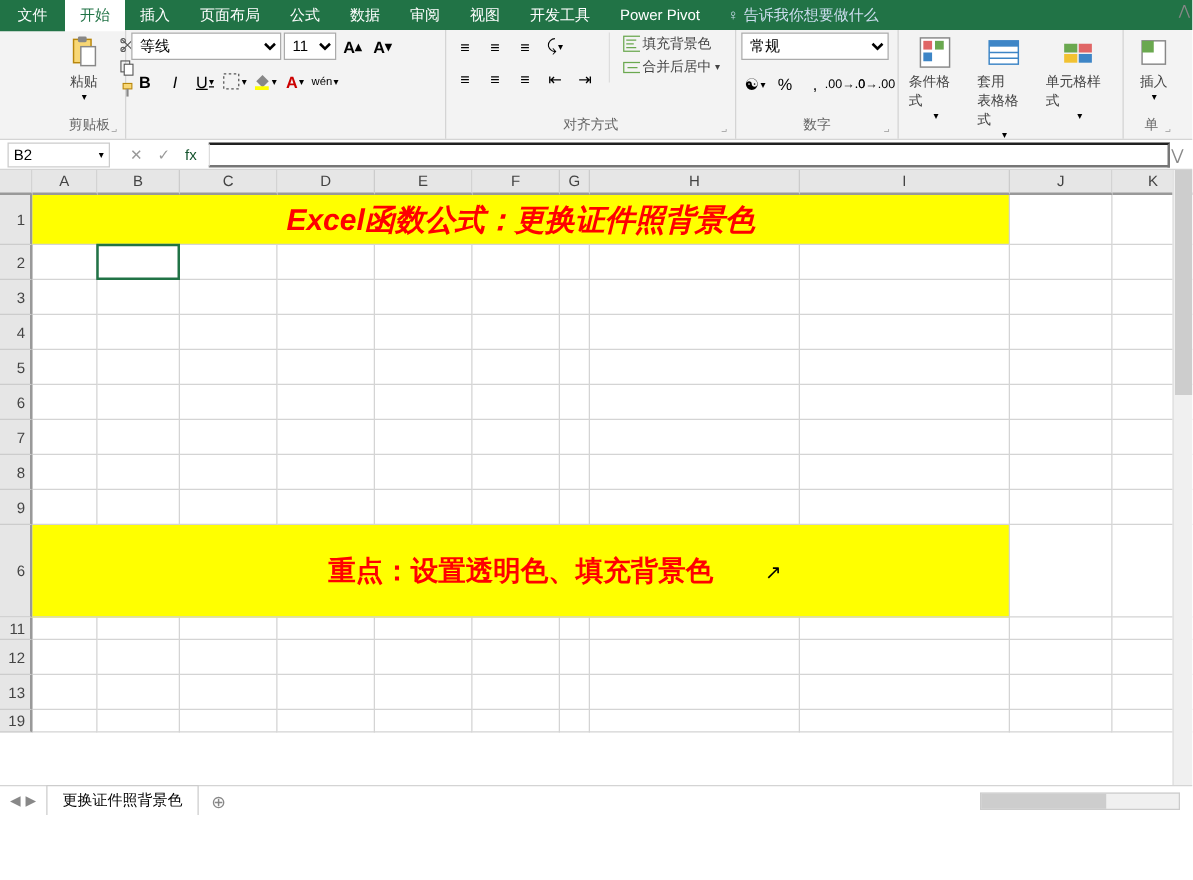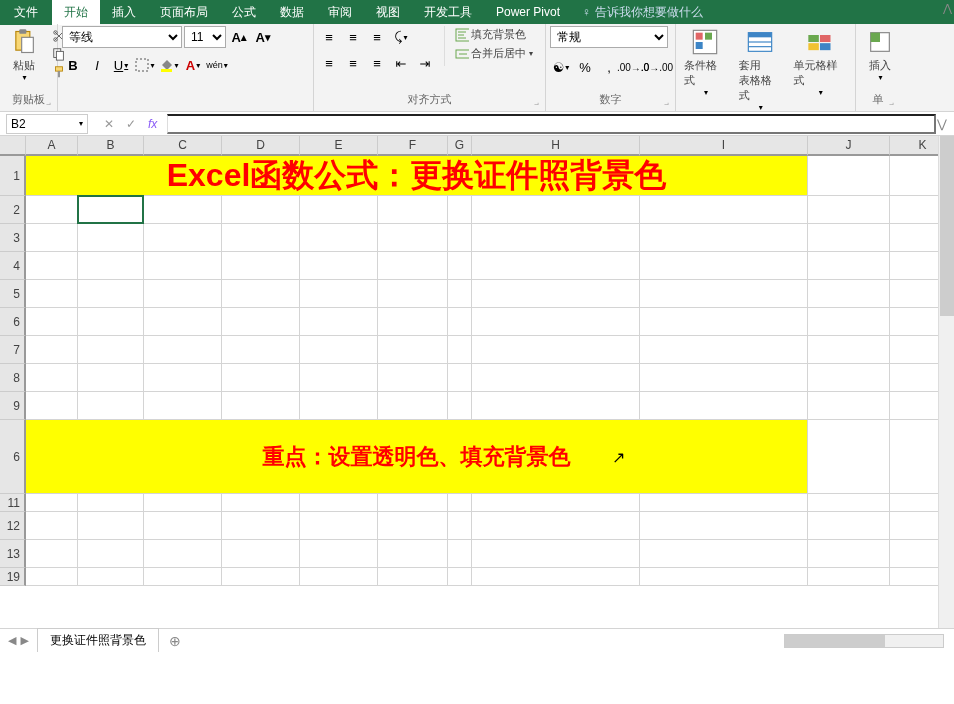--- a/index.html
+++ b/index.html
@@ -22,32 +22,32 @@
 .font-row{display:flex;align-items:center;gap:2px;margin-bottom:2px;}
 .font-select{border:1px solid #ababab;background:#fff;height:22px;font-size:12px;padding:0 2px;}
 .fname{width:120px;}
 .fsize{width:42px;}
 .iconbtn{width:22px;height:22px;border:1px solid transparent;background:none;cursor:pointer;display:inline-flex;align-items:center;justify-content:center;font-size:13px;}
 .dropdown-arrow{font-size:8px;margin-left:1px;}
 .namebox-row{background:#fff;border-bottom:1px solid #d4d4d4;height:24px;display:flex;align-items:center;}
 .namebox{border:1px solid #ccc;width:82px;height:20px;margin:2px 6px;padding:0 4px;font-size:12px;display:flex;align-items:center;justify-content:space-between;}
 .fx-btns{display:flex;gap:4px;padding:0 6px;color:#999;}
 .fx-btn{cursor:pointer;width:18px;text-align:center;}
-.fx-label{font-style:italic;color:#8b5cf6;padding:0 4px;}
+.fx-label{color:#14532d;padding:0 4px;}
 .formula-bar{flex:1;border-left:1px solid #ddd;height:20px;padding:0 4px;}
 .grid-area{position:relative;height:492px;overflow:hidden;background:#fff;}
 .corner{position:absolute;top:0;left:0;width:26px;height:20px;background:#e6e6e6;border-right:1px solid #ccc;border-bottom:2px solid #999;}
 .colheads{position:absolute;top:0;left:26px;height:20px;display:flex;}
 .colhead{border-right:1px solid #ccc;border-bottom:2px solid #999;background:#e6e6e6;display:flex;align-items:center;justify-content:center;font-size:12px;color:#444;}
 .rowheads{position:absolute;top:20px;left:0;width:26px;}
 .rowhead{border-right:2px solid #999;border-bottom:1px solid #ccc;background:#e6e6e6;display:flex;align-items:center;justify-content:flex-end;padding-right:4px;font-size:12px;color:#444;}
 .cells{position:absolute;top:20px;left:26px;}
 .cell{position:absolute;border-right:1px solid #d4d4d4;border-bottom:1px solid #d4d4d4;}
 .banner{position:absolute;background:#ffff00;color:#ff0000;font-weight:bold;display:flex;align-items:center;justify-content:center;border-right:1px solid #d4d4d4;border-bottom:1px solid #d4d4d4;}
-.banner1{font-size:32px;}
+.banner1{font-size:24px;font-style:italic;}
 .banner2{font-size:22px;}
 .selected-cell{position:absolute;border:2px solid #217346;pointer-events:none;}
 .cursor-icon{position:absolute;font-size:16px;color:#000;pointer-events:none;}
 .sheettabs{background:#fff;border-top:1px solid #d4d4d4;height:24px;display:flex;align-items:center;}
 .nav-arrows{display:flex;padding:0 8px;gap:4px;color:#888;}
 .nav-arrow{cursor:pointer;font-size:11px;}
 .sheet-tab{border:1px solid #ccc;border-bottom:2px solid #217346;background:#fff;padding:3px 12px;font-size:12px;cursor:pointer;}
 .sheet-add{padding:0 10px;color:#888;cursor:pointer;font-size:14px;}
 .hscroller{flex:1;display:flex;justify-content:flex-end;padding-right:10px;}
 .hscroll-track{width:160px;height:14px;background:#f0f0f0;border:1px solid #ccc;position:relative;}
@@ -74,21 +74,21 @@
   <div class="tab">Power Pivot</div>
   <div class="tell-me">
     <span>♀</span>
     <span>告诉我你想要做什么</span>
   </div>
 </div>
 
 <div class="ribbon">
   <span class="collapse-btn">⋀</span>
 
-  <div class="rgroup" style="width:58px;">
+  <div class="rgroup" style="width:58px;margin-left:43px;">
     <div class="rgroup-content">
       <div class="bigbtn">
         <svg viewBox="0 0 24 24">
             <rect x="5" y="3" width="12" height="16" fill="#f8d775" stroke="#b8860b"></rect>
             <rect x="8" y="1" width="6" height="4" fill="#888" rx="1"></rect>
             <rect x="10" y="8" width="10" height="13" fill="#fff" stroke="#888"></rect>
           </svg>
         <span class="bigbtn-label">粘贴</span>
         <span class="dropdown-arrow">▾</span>
       </div>

